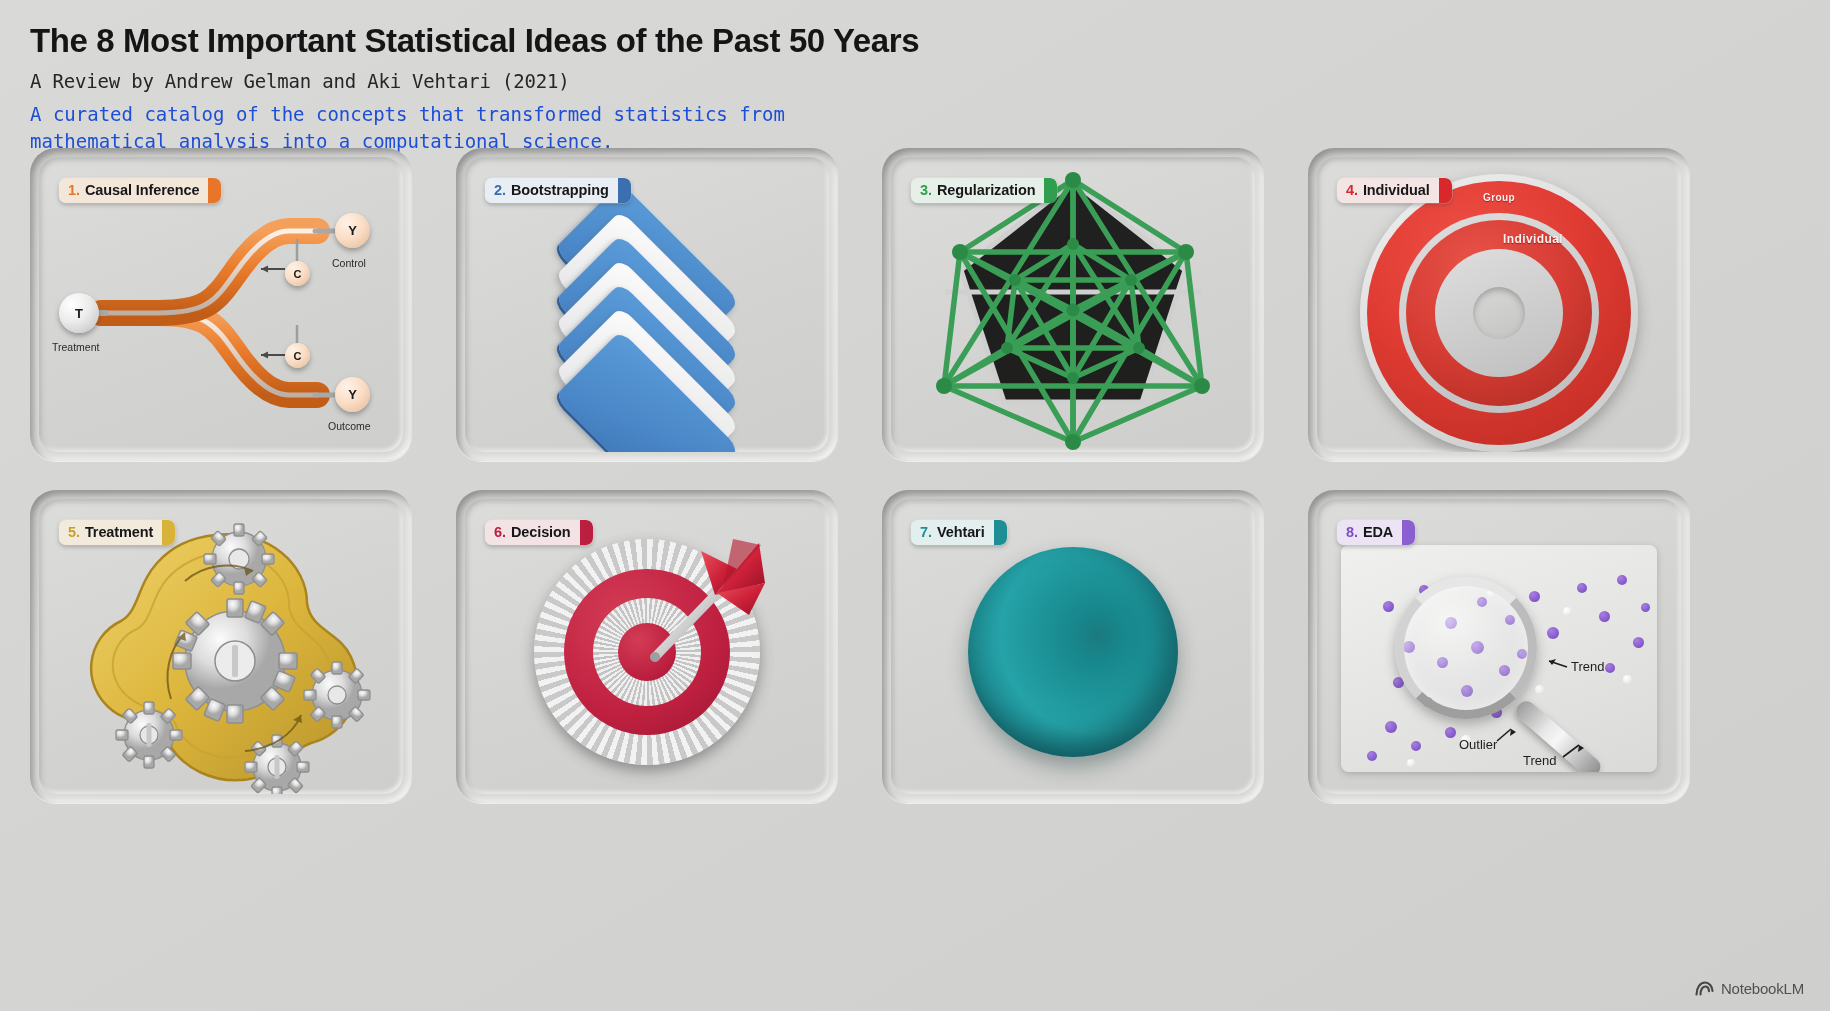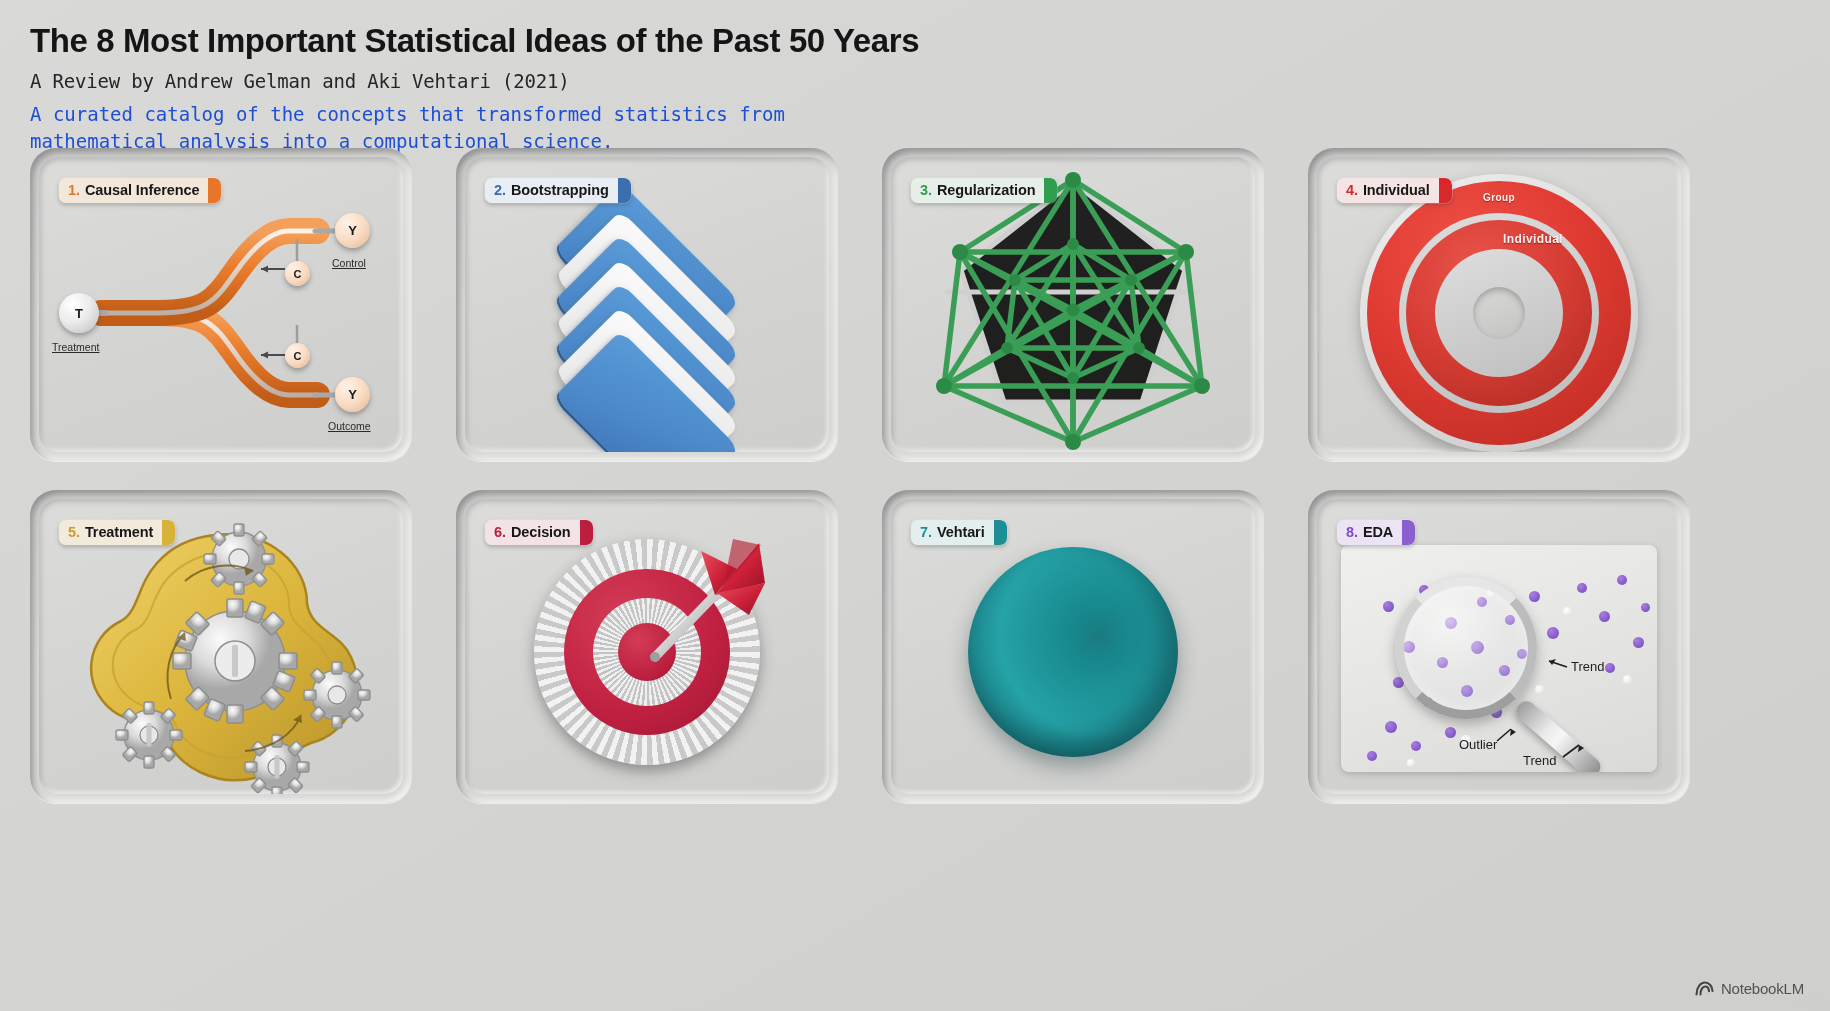--- a/index.html
+++ b/index.html
@@ -128,21 +128,20 @@
     background: radial-gradient(circle at 33% 28%, #ffffff 0%, #ececec 45%, #bdbdbd 100%);
   }
   .sphere-peach {
     background: radial-gradient(circle at 33% 28%, #fff2e6 0%, #fadcc4 50%, #e0b896 100%);
   }
   .diag-label {
     position: absolute;
     font-size: 10.5px;
     color: #2a2a2a;
     white-space: nowrap;
-    text-decoration: underline;
   }
 
   
   .stack-wrap {
     position: absolute;
     left: 50%; top: 52%;
     transform: translate(-50%, -50%);
     width: 250px; height: 250px;
   }
   .plate {

